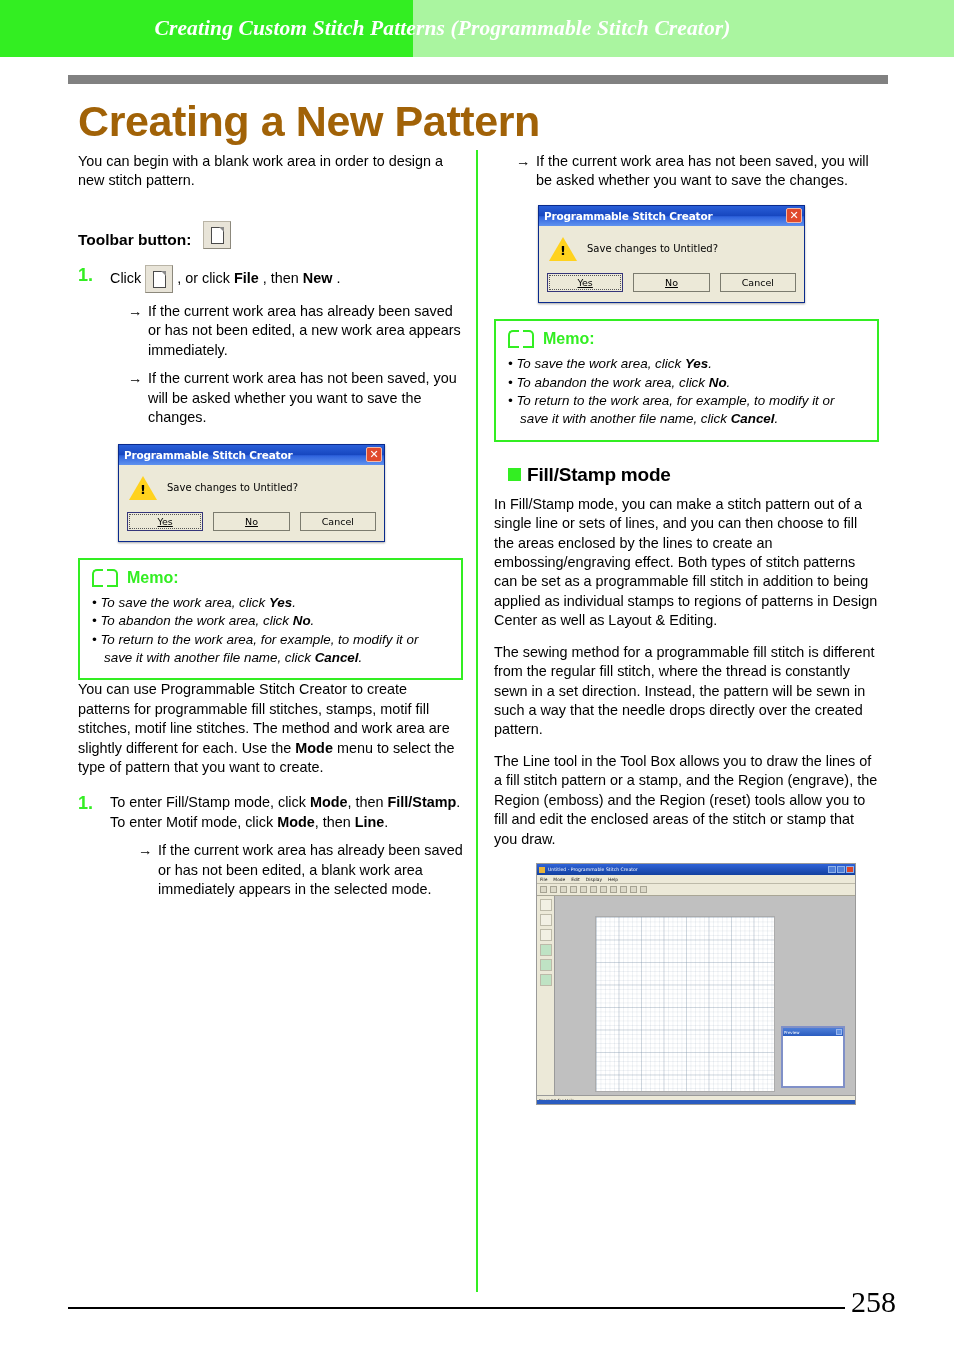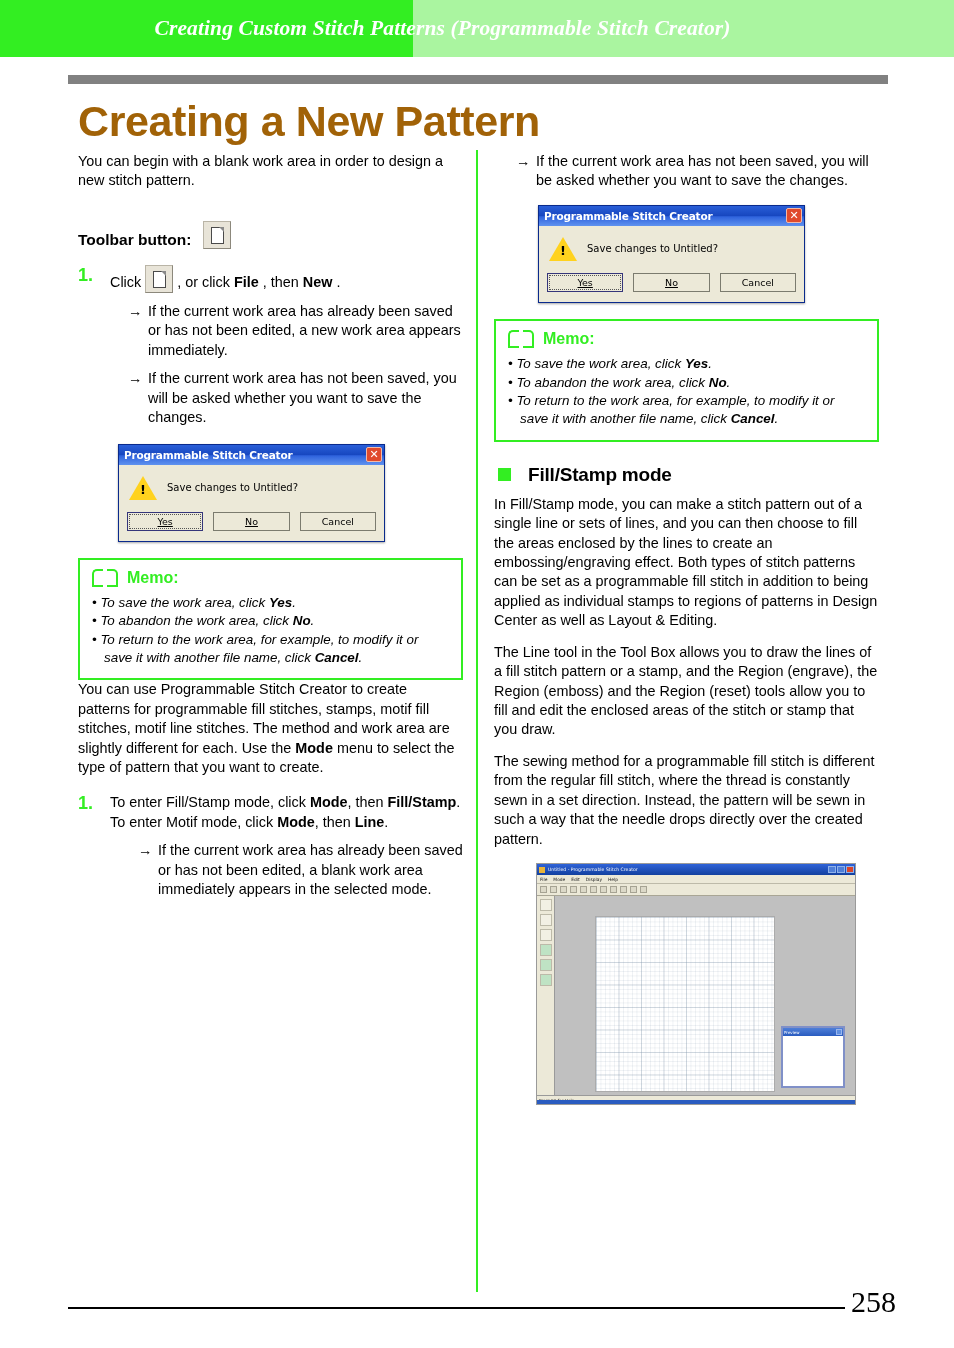--- a/index.html
+++ b/index.html
@@ -62,21 +62,21 @@
   }
   .btn-icon .page:after{
     content:""; position:absolute; right:-1px; top:-1px;
     border-left:5px solid transparent; border-top:5px solid #8a8a8a;
   }
 
   
   .step { display:flex; margin:16px 0 6px 0; }
   .step-num { color:#33ee22; font-weight:bold; font-size:18px; width:32px; flex:0 0 32px; line-height:1.15; }
   .step-body { font-size:14.4px; line-height:1.35; flex:1; }
-  .step-inline { display:flex; align-items:flex-end; flex-wrap:wrap; }
+  .step-inline { display:flex; align-items:center; flex-wrap:wrap; }
   .step-inline > * { margin-right:4px; }
 
   
   .arrow-item { display:flex; margin:9px 0 0 50px; font-size:14.4px; line-height:1.35; }
   .arrow-item .arr { width:20px; flex:0 0 20px; }
   .arrow-item .txt { flex:1; }
   .arrow-item-tight { margin-left:60px; }
 
   
   .dlg {
@@ -142,21 +142,21 @@
   .hand-icon svg { position:absolute; left:0; top:1px; }
   .seealso-txt { font-size:13.4px; font-style:italic; line-height:1.33; flex:1; }
 
   
   .sec-head {
     background:#d8f5d0; padding:9px 14px 10px 14px; margin:26px 0 12px 0;
     font-size:24px; font-weight:bold; line-height:1.18; letter-spacing:-.3px;
   }
 
   
-  .subhead { display:flex; align-items:center; margin:22px 0 9px 4px;gap:11px; }
+  .subhead { display:flex; align-items:center; margin:22px 0 9px 14px; }
   .sq { width:13px; height:13px; background:#33ee22; margin-right:6px; flex:0 0 auto; }
   .subhead-txt { font-size:19px; font-weight:bold; letter-spacing:-.2px; }
 
   
   .appshot {
     width:320px; height:242px; margin:14px 0 0 42px;
     border:1px solid #9a9a9a; background:#c0c0c0; position:relative; overflow:hidden;
   }
   .app-title {
     height:11px; background:linear-gradient(180deg,#2f63d8,#12409f);
@@ -371,22 +371,22 @@
       <li>•&nbsp;<span>To return to the work area, for example, to modify it or save it with another file name, click </span><b>Cancel</b><span>.</span></li>
     </ul>
   </div>
 
   <div class="subhead">
     <span class="sq"></span>
     <span class="subhead-txt">Fill/Stamp mode</span>
   </div>
 
   <p class="body">In Fill/Stamp mode, you can make a stitch pattern out of a single line or sets of lines, and you can then choose to fill the areas enclosed by the lines to create an embossing/engraving effect. Both types of stitch patterns can be set as a programmable fill stitch in addition to being applied as individual stamps to regions of patterns in Design Center as well as Layout &amp; Editing.</p>
+  <p class="body">The sewing method for a programmable fill stitch is different from the regular fill stitch, where the thread is constantly sewn in a set direction. Instead, the pattern will be sewn in such a way that the needle drops directly over the created pattern.</p>
   <p class="body">The Line tool in the Tool Box allows you to draw the lines of a fill stitch pattern or a stamp, and the Region (engrave), the Region (emboss) and the Region (reset) tools allow you to fill and edit the enclosed areas of the stitch or stamp that you draw.</p>
-  <p class="body">The sewing method for a programmable fill stitch is different from the regular fill stitch, where the thread is constantly sewn in a set direction. Instead, the pattern will be sewn in such a way that the needle drops directly over the created pattern.</p>
 
   <div class="appshot">
     <div class="app-title">
       <span class="ic"></span>
       <span class="tt">Untitled - Programmable Stitch Creator</span>
       <span class="wb"></span>
       <span class="wb"></span>
       <span class="wb x"></span>
     </div>
     <div class="app-menu">

